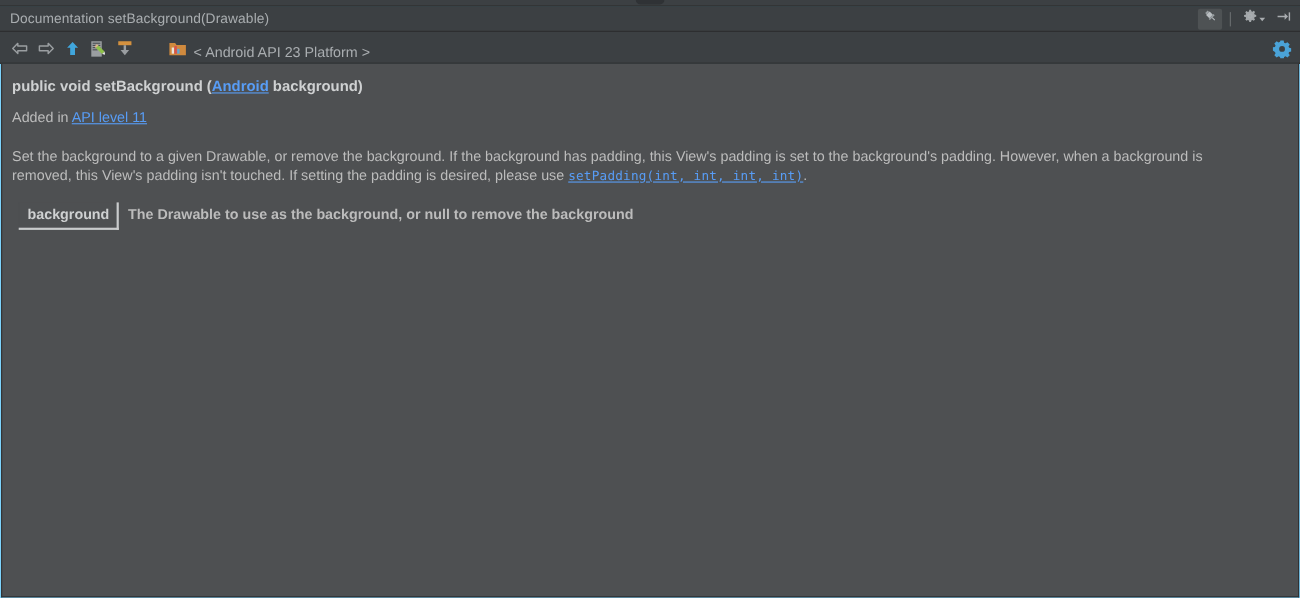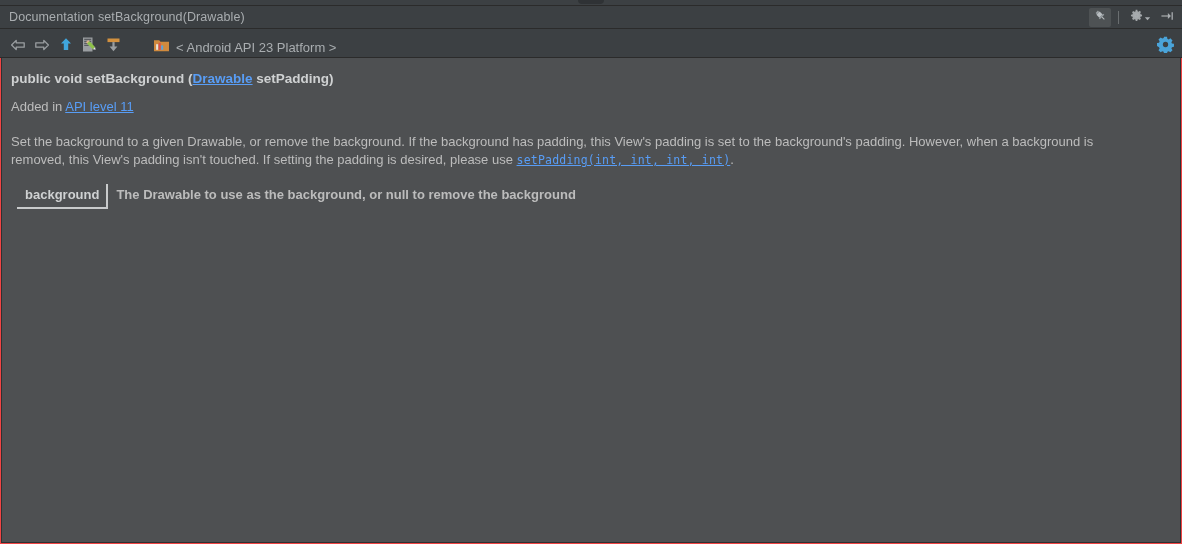--- a/index.html
+++ b/index.html
@@ -13,21 +13,21 @@
     overflow: hidden;
     font-family: "Liberation Sans", sans-serif;
     -webkit-font-smoothing: antialiased;
   }
 
   .tool-window {
     position: relative;
     width: 1182px;
     height: 544px;
     box-sizing: border-box;
-    background: #ef4444;
+    background: #7dd3fc;
     display: flex;
     flex-direction: column;
   }
 
   
   .splitter-strip {
     position: relative;
     height: 5px;
     background: #3c4043;
     border-bottom: 1px solid #2b2b2b;
@@ -330,21 +330,21 @@
           <circle cx="8" cy="8" r="2.5" fill="#3b4043"></circle>
         </svg>
       </span>
     </div>
 
   </div>
 
   <div class="content">
 
     <div class="signature">
-      <span>public void setBackground (</span><a class="doclink" href="#">Drawable</a><span> setPadding)</span>
+      <span>public void setBackground (</span><a class="doclink" href="#">Android</a><span> background)</span>
     </div>
 
     <div class="added-line">
       <span>Added in </span><a class="doclink" href="#">API level 11</a>
     </div>
 
     <div class="doc-para">
       <span>Set the background to a given Drawable, or remove the background. If the background has padding, this View's padding is set to the background's padding. However, when a background is removed, this View's padding isn't touched. If setting the padding is desired, please use </span><a class="codelink" href="#">setPadding(int, int, int, int)</a><span>.</span>
     </div>
 

